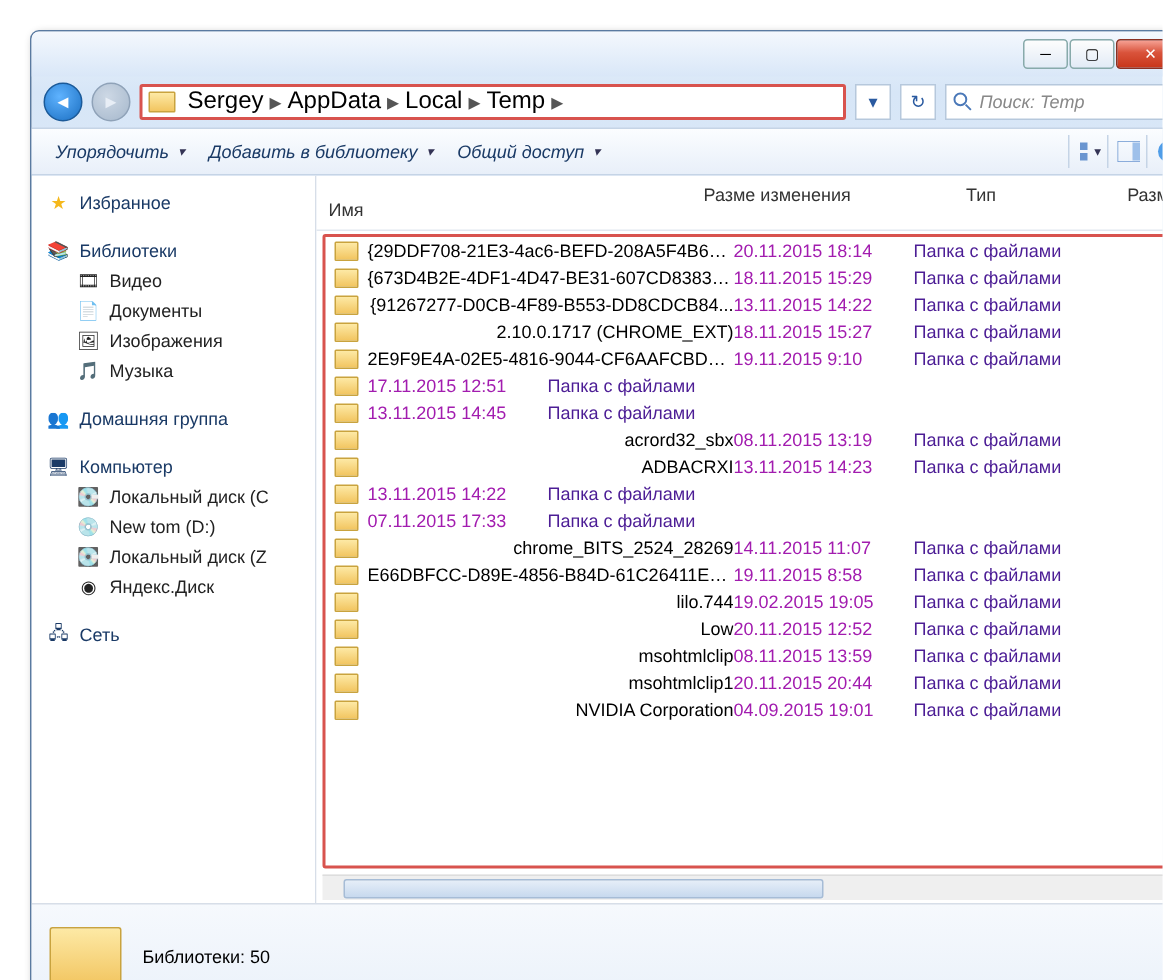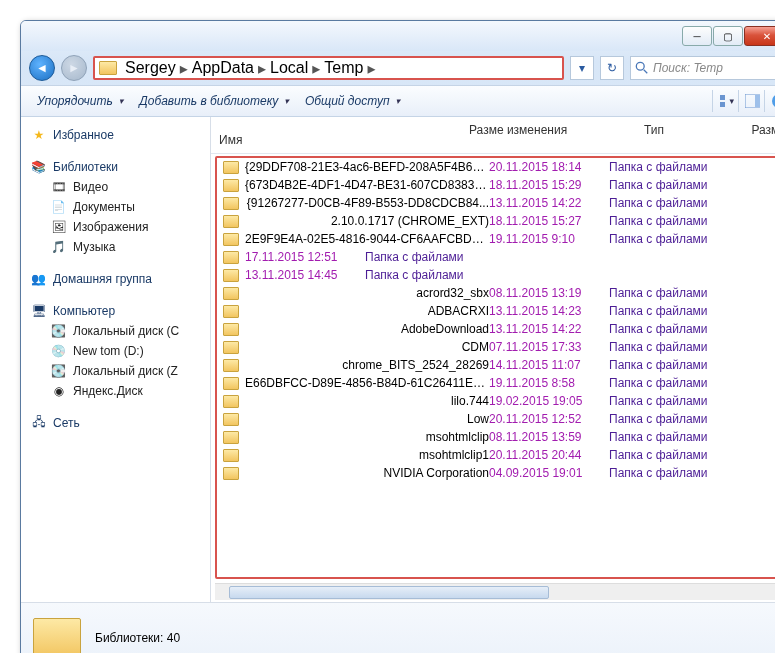--- a/index.html
+++ b/index.html
@@ -236,27 +236,25 @@
             <span class="t">Папка с файлами</span>
           </div>
           <div class="row">
             <span class="ic-f"></span>
             <span class="n">ADBACRXI</span>
             <span class="d">13.11.2015 14:23</span>
             <span class="t">Папка с файлами</span>
           </div>
           <div class="row">
             <span class="ic-f"></span>
-            <span class="n">AdobeDownload</span>
             <span class="d">13.11.2015 14:22</span>
             <span class="t">Папка с файлами</span>
           </div>
           <div class="row">
             <span class="ic-f"></span>
-            <span class="n">CDM</span>
             <span class="d">07.11.2015 17:33</span>
             <span class="t">Папка с файлами</span>
           </div>
           <div class="row">
             <span class="ic-f"></span>
             <span class="n">chrome_BITS_2524_28269</span>
             <span class="d">14.11.2015 11:07</span>
             <span class="t">Папка с файлами</span>
           </div>
           <div class="row">
@@ -298,16 +296,16 @@
         </div>
       <div class="hscroll">
           <div class="hthumb"></div>
         </div>
     </div>
   </div>
 
   <div class="status">
     <div class="bigfolder"></div>
     <div>
-      <span>Библиотеки:</span> <span>40</span>
+      <span>Библиотеки:</span> <span>50</span>
     </div>
   </div>
 </div>
 
 </body></html>

